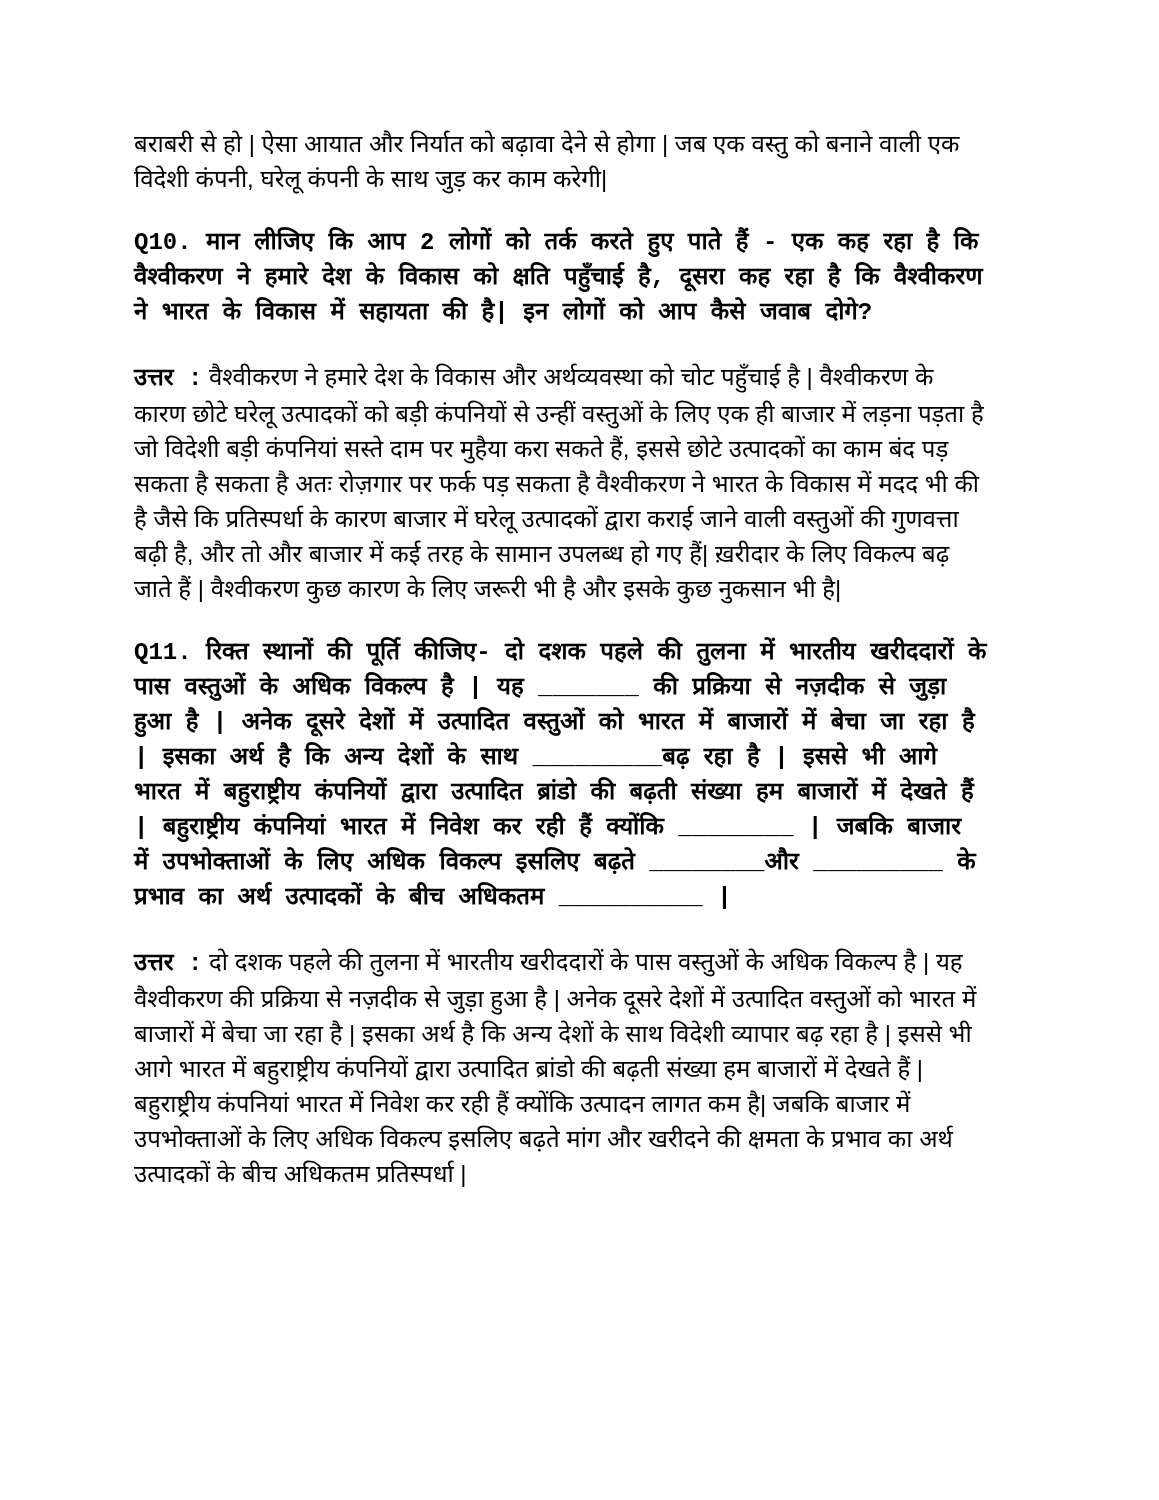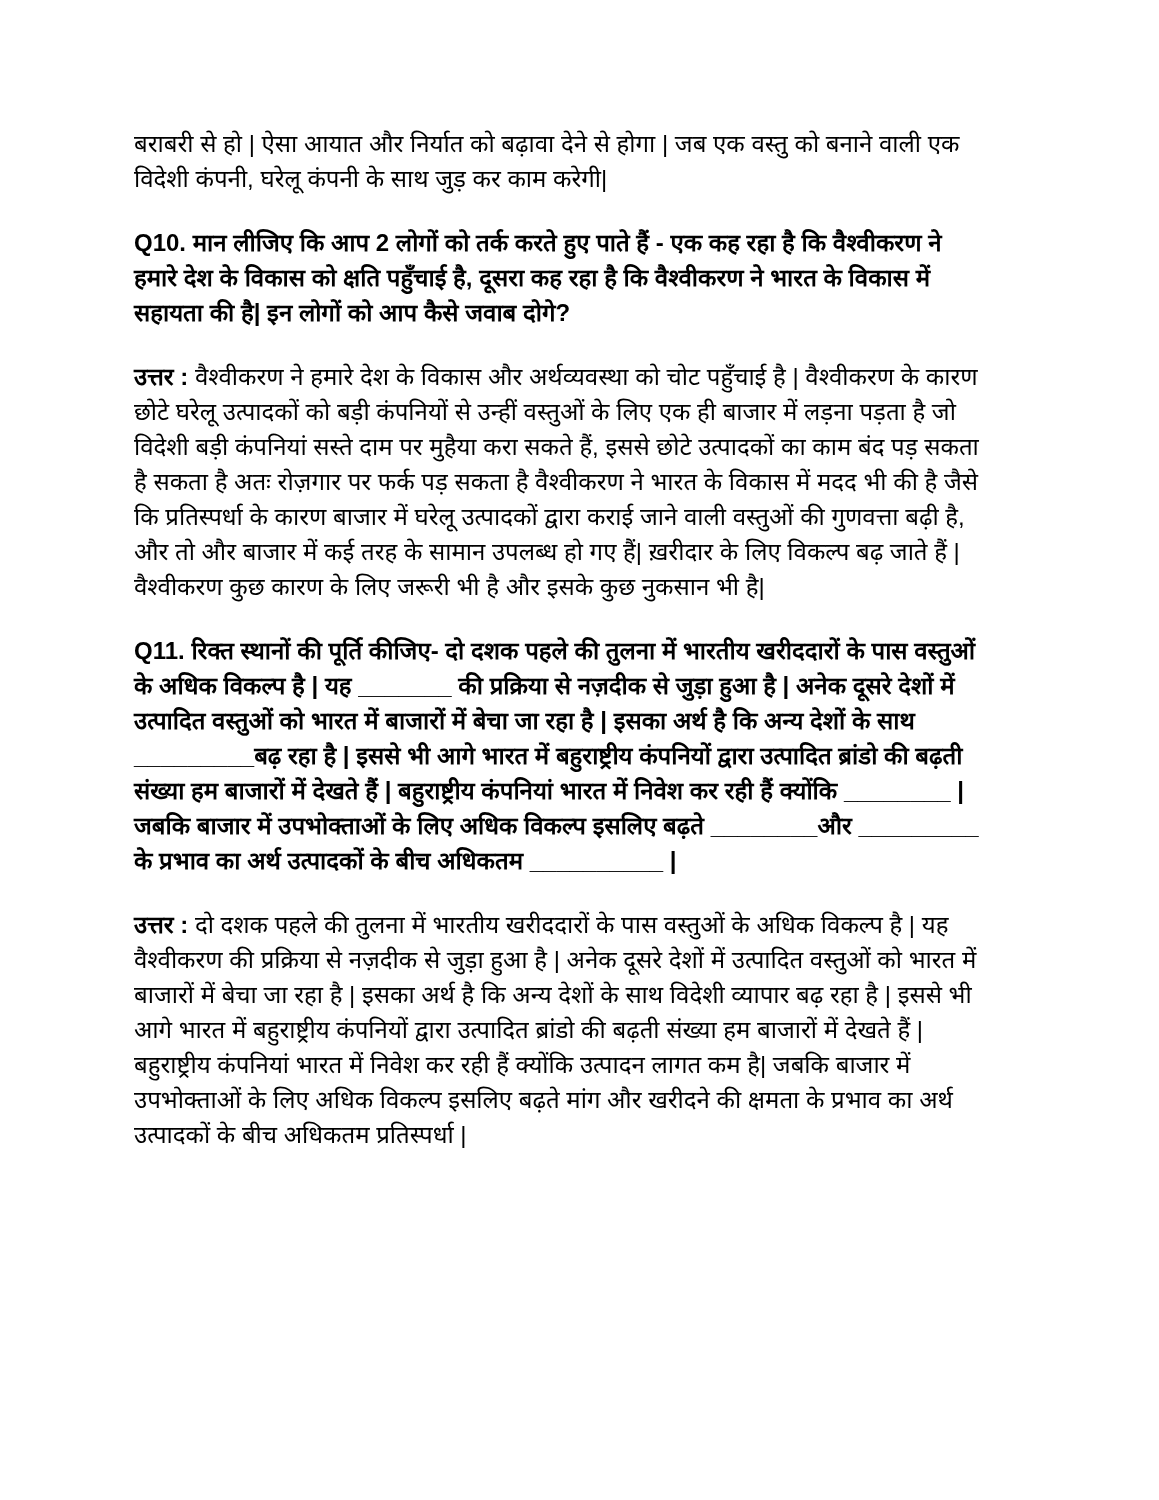--- a/index.html
+++ b/index.html
@@ -23,20 +23,21 @@
     font-size: 24px;
     line-height: 35px;
     text-align: left;
   }
   .para {
     margin: 0 0 29px 0;
     white-space: pre-wrap;
   }
   .bold {
     font-weight: bold;
+    font-family: Liberation Mono, monospace;
   }
 </style>
 </head>
 <body>
 
 <div class="page">
 
   <p class="para">बराबरी से हो | ऐसा आयात और निर्यात को बढ़ावा देने से होगा | जब एक वस्तु को बनाने वाली एक विदेशी कंपनी, घरेलू कंपनी के साथ जुड़ कर काम करेगी|</p>
 
   <p class="para bold">Q10. मान लीजिए कि आप 2 लोगों को तर्क करते हुए पाते हैं - एक कह रहा है कि वैश्वीकरण ने हमारे देश के विकास को क्षति पहुँचाई है, दूसरा कह रहा है कि वैश्वीकरण ने भारत के विकास में सहायता की है| इन लोगों को आप कैसे जवाब दोगे?</p>

